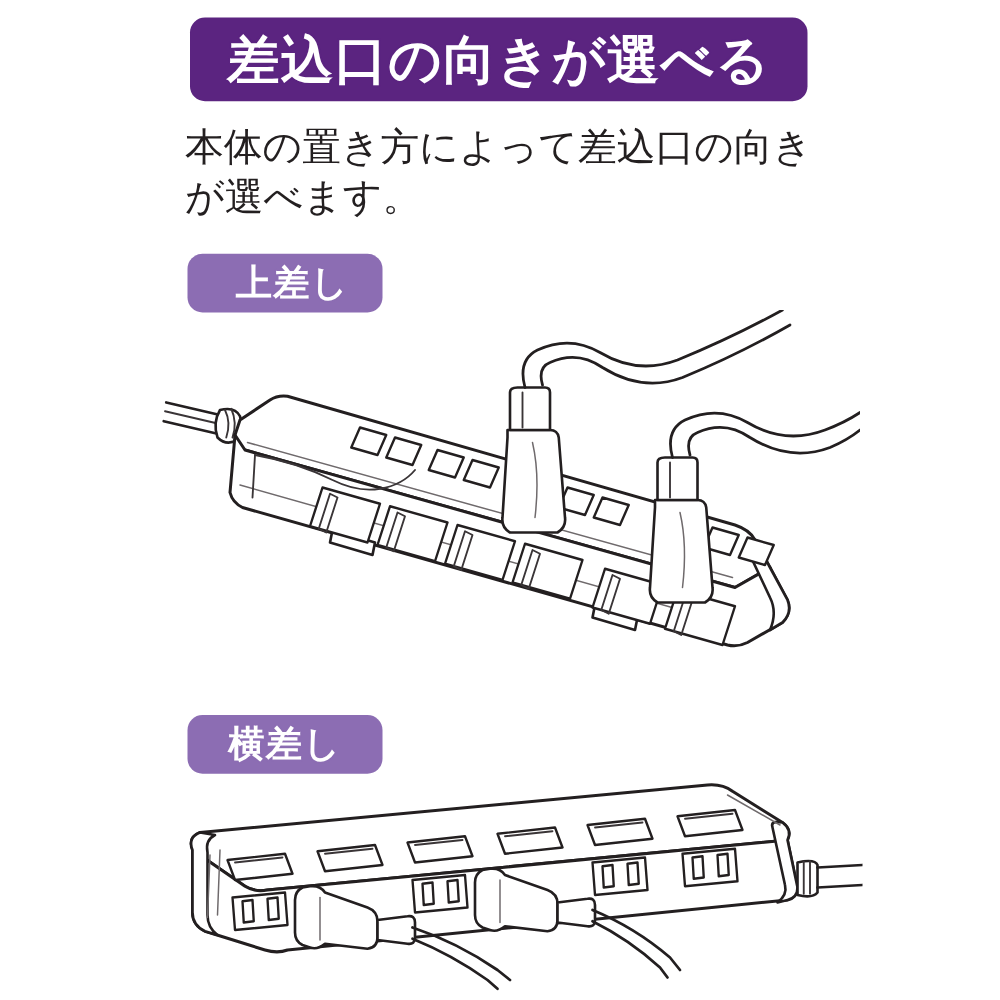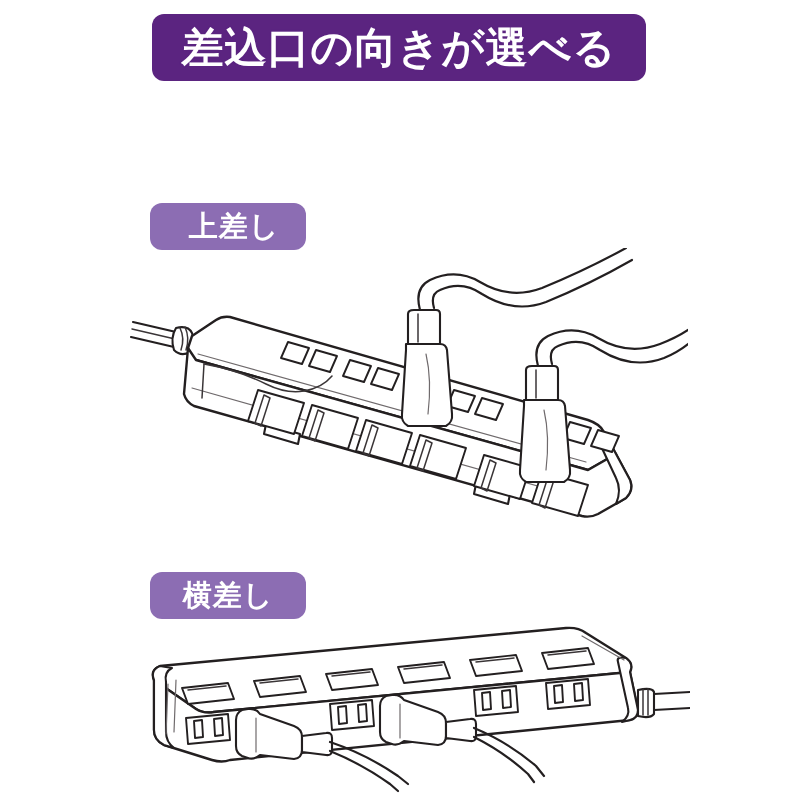--- a/index.html
+++ b/index.html
@@ -145,20 +145,24 @@
 </style>
 </head>
 <body>
 
 <div class="page">
 
   <div class="title-banner">
     <span class="title-text">差込口の向きが選べる</span>
   </div>
 
+  <div class="body-copy">
+    <span class="line">本体の置き方によって差込口の向き</span>
+    <span class="line">が選べます。</span>
+  </div>
 
   <div class="section-pill" id="pill-top">
     <span class="pill-text">上差し</span>
   </div>
 
   <div class="illustration" id="illus-top">
     <svg viewBox="0 0 570 300" xmlns="http://www.w3.org/2000/svg">
 
       <g>
         <path class="ln" d="M58,84 L15,74"></path>

